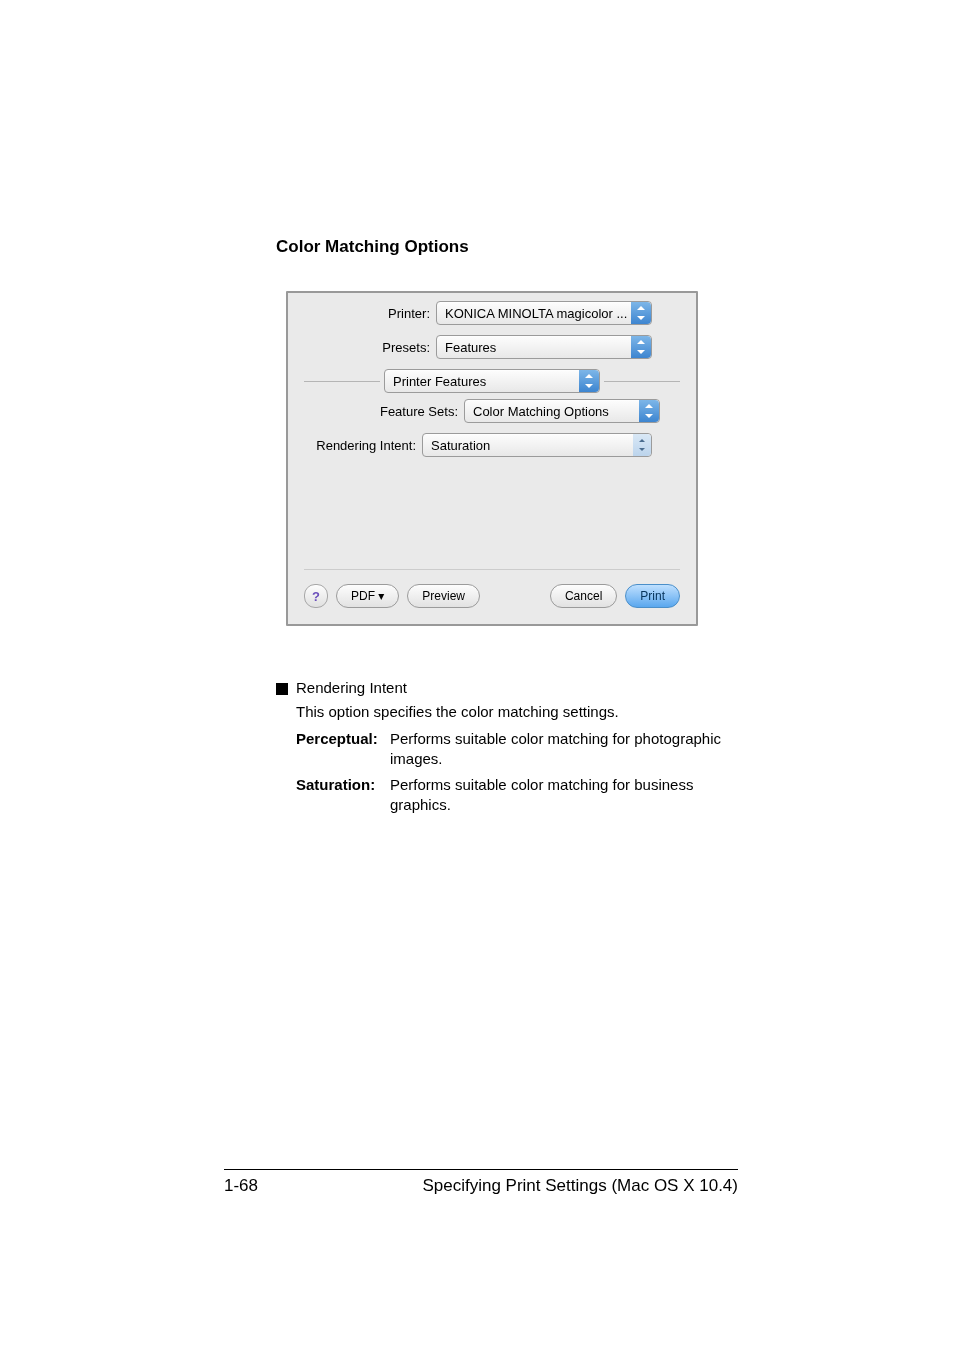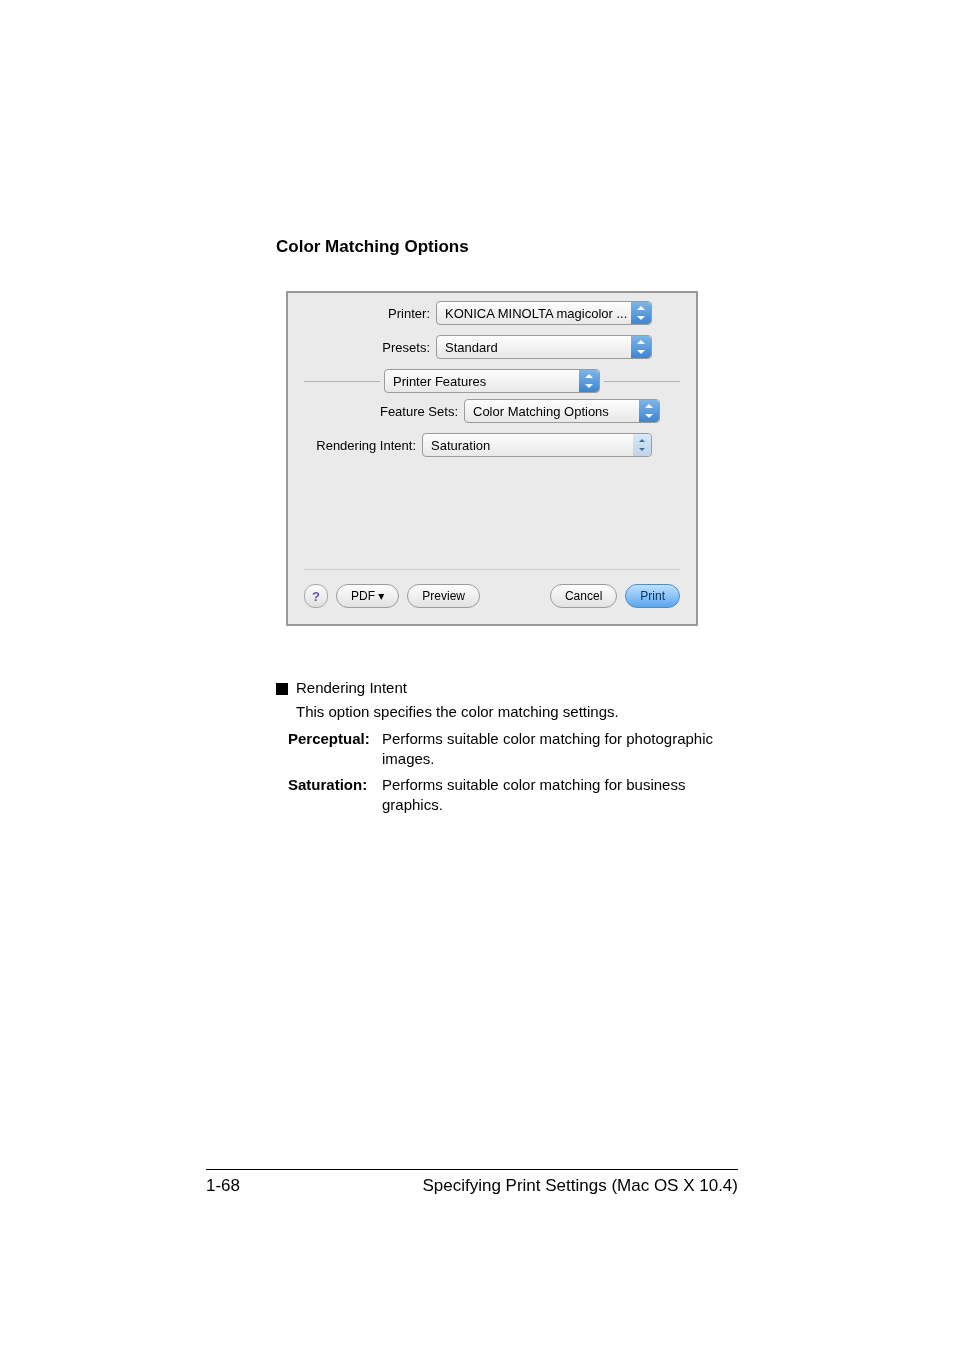--- a/index.html
+++ b/index.html
@@ -23,45 +23,45 @@
 .sep-line{flex:1;height:1px;background:#b5b5b5}
 .inner-box{min-height:110px}
 .btn-row{display:flex;align-items:center;margin-top:26px;gap:8px;border-top:1px solid #ccc;padding-top:14px}
 .aqua-btn{height:22px;border:1px solid #9b9b9b;border-radius:12px;background:linear-gradient(#fdfdfd,#e2e2e2);font-size:12px;padding:0 14px;display:inline-flex;align-items:center;justify-content:center;color:#000}
 .aqua-btn.primary{background:linear-gradient(#bfe0ff,#5aa7ee);border-color:#4b8fc9;color:#06335a}
 .help-btn{width:22px;height:22px;border-radius:11px;border:1px solid #a7a7a7;background:linear-gradient(#fdfdfd,#e0e0e0);display:inline-flex;align-items:center;justify-content:center;color:#6b4fbb;font-size:13px;font-weight:bold}
 .body-text{margin-top:52px;font-size:15px;color:#000;width:460px;line-height:1.35}
 .bullet-row{display:flex;align-items:center;margin-bottom:4px}
 .blk{width:12px;height:12px;background:#000;margin-right:8px;margin-top:2px;flex-shrink:0}
 .desc{margin-left:20px;margin-bottom:6px}
-.def-row{display:flex;margin-left:12px;margin-bottom:6px}
+.def-row{display:flex;margin-left:20px;margin-bottom:6px}
 .def-term{width:94px;flex-shrink:0;font-weight:bold}
 .def-term::after{content:":"}
 .def-body{flex:1}
-.footer{position:absolute;left:206px;right:216px;bottom:154px;border-top:1px solid #000;padding-top:6px;display:flex;justify-content:space-between;font-size:17px;color:#000}
+.footer{position:absolute;left:224px;right:216px;bottom:154px;border-top:1px solid #000;padding-top:6px;display:flex;justify-content:space-between;font-size:17px;color:#000}
 </style>
 </head>
 <body>
 
 <div class="page">
   <div class="content">
     <div class="section-title">Color Matching Options</div>
 
     <div class="dialog">
       <div class="row">
         <div class="row-label">Printer:</div>
         <div class="aqua-select" style="width:214px">
           <span class="sel-text">KONICA MINOLTA magicolor ...</span>
           <span class="aqua-cap"></span>
         </div>
       </div>
       <div class="row">
         <div class="row-label">Presets:</div>
         <div class="aqua-select" style="width:214px">
-          <span class="sel-text">Standard</span>
+          <span class="sel-text">Features</span>
           <span class="aqua-cap"></span>
         </div>
       </div>
 
       <div class="sep-row">
         <div class="sep-line"></div>
         <div class="aqua-select" style="width:214px;margin:0 4px">
           <span class="sel-text">Printer Features</span>
           <span class="aqua-cap"></span>
         </div>

